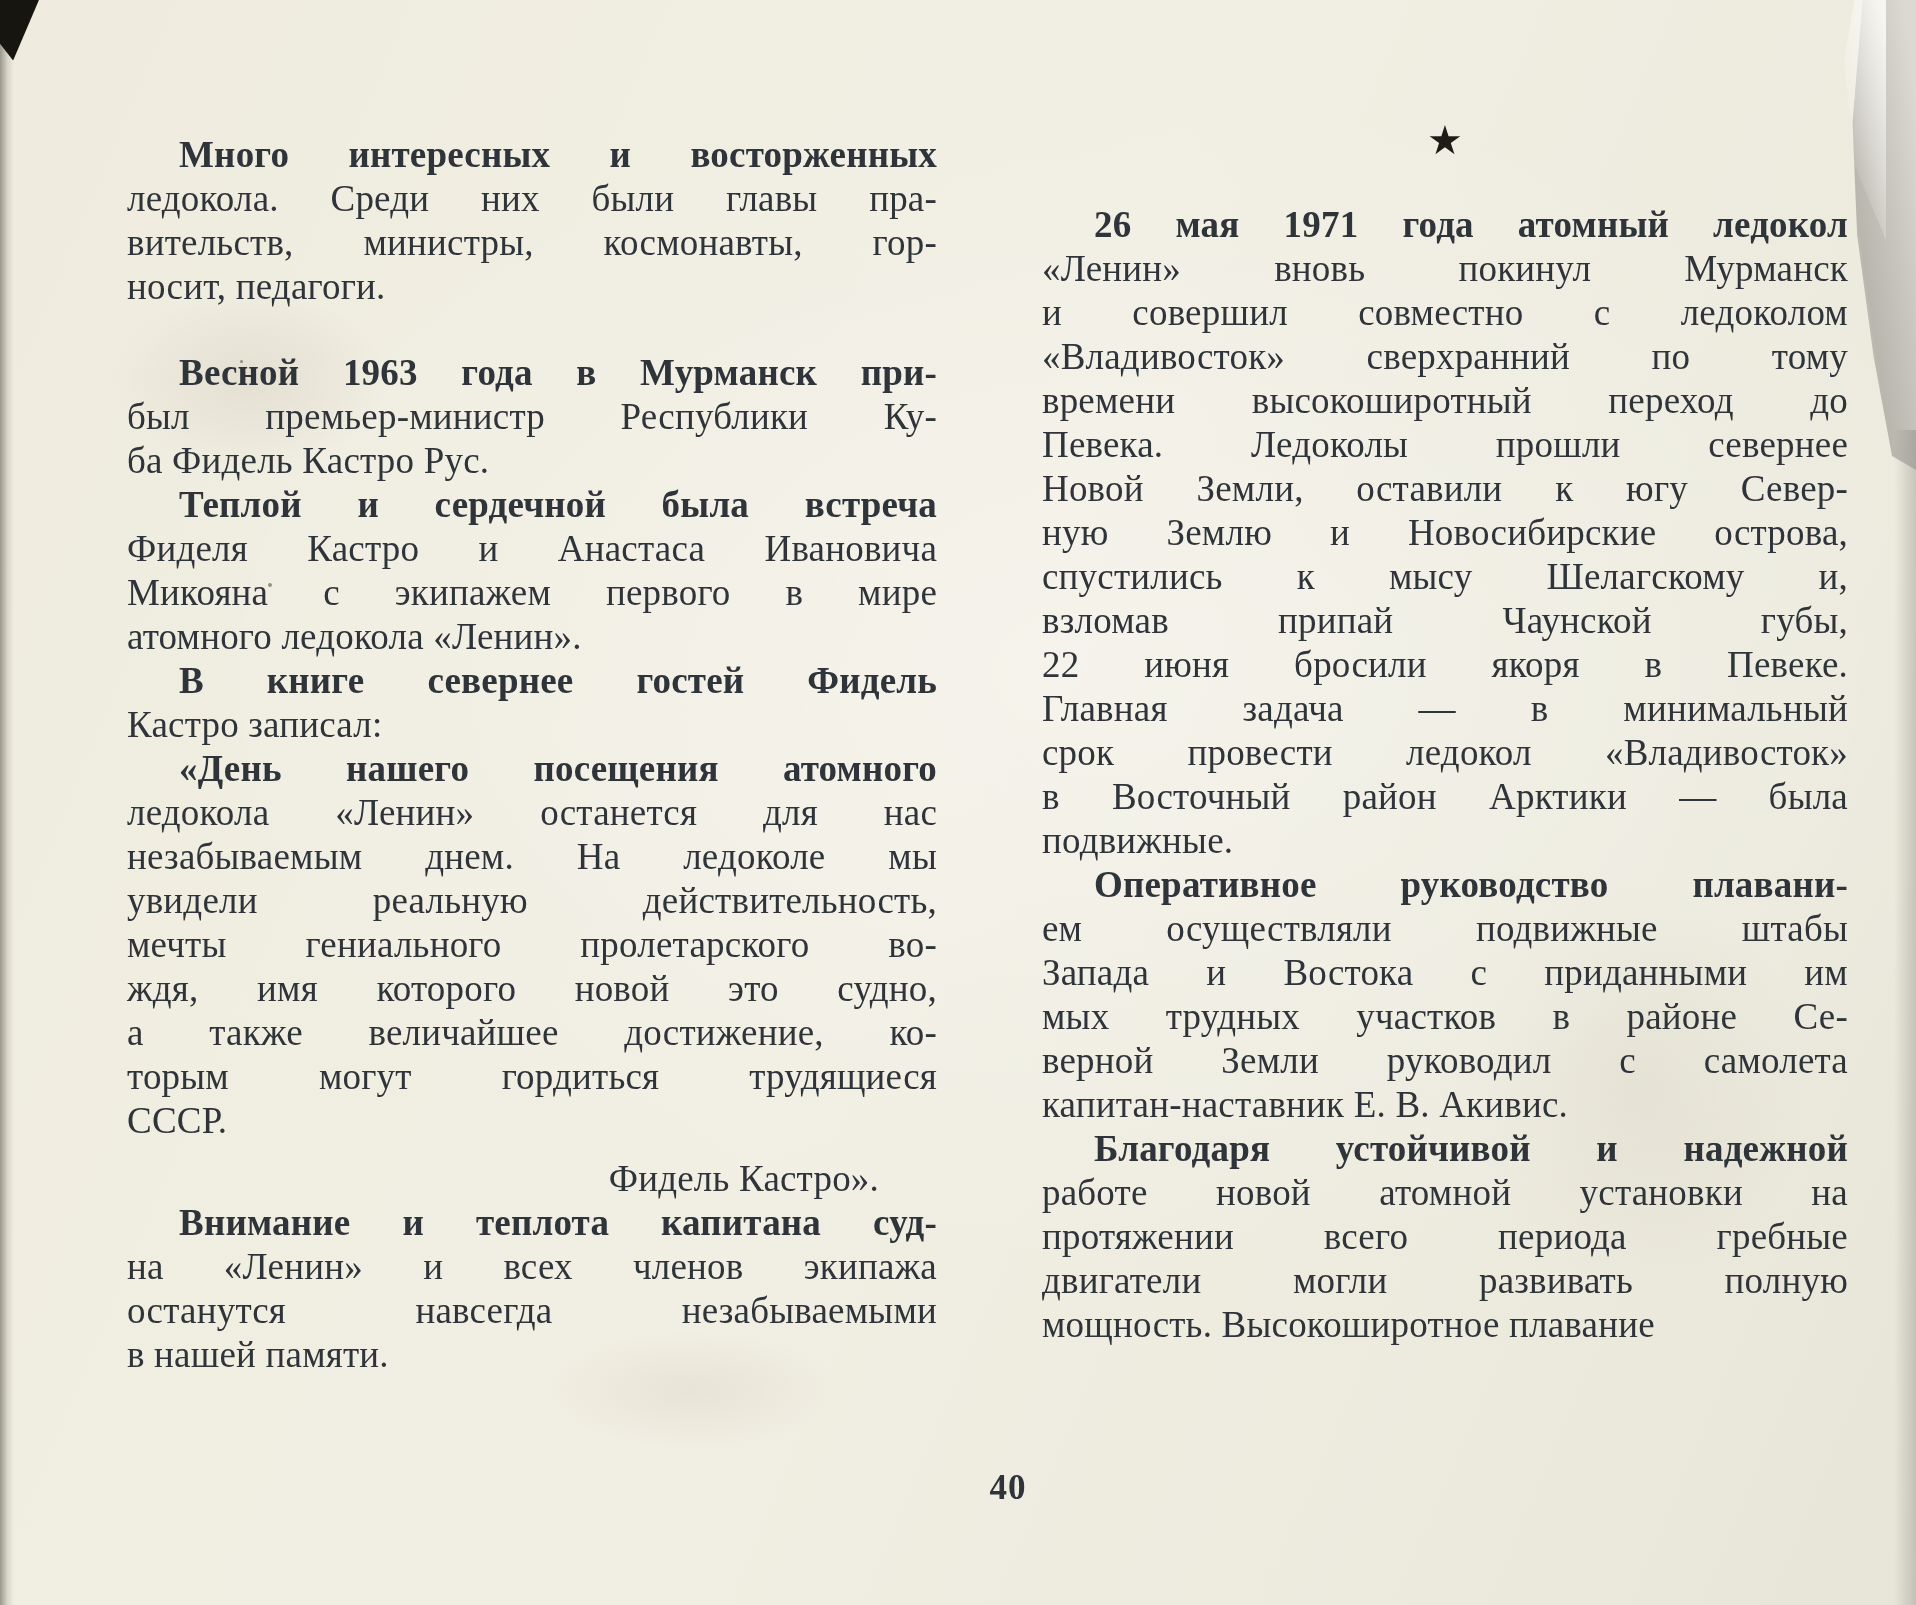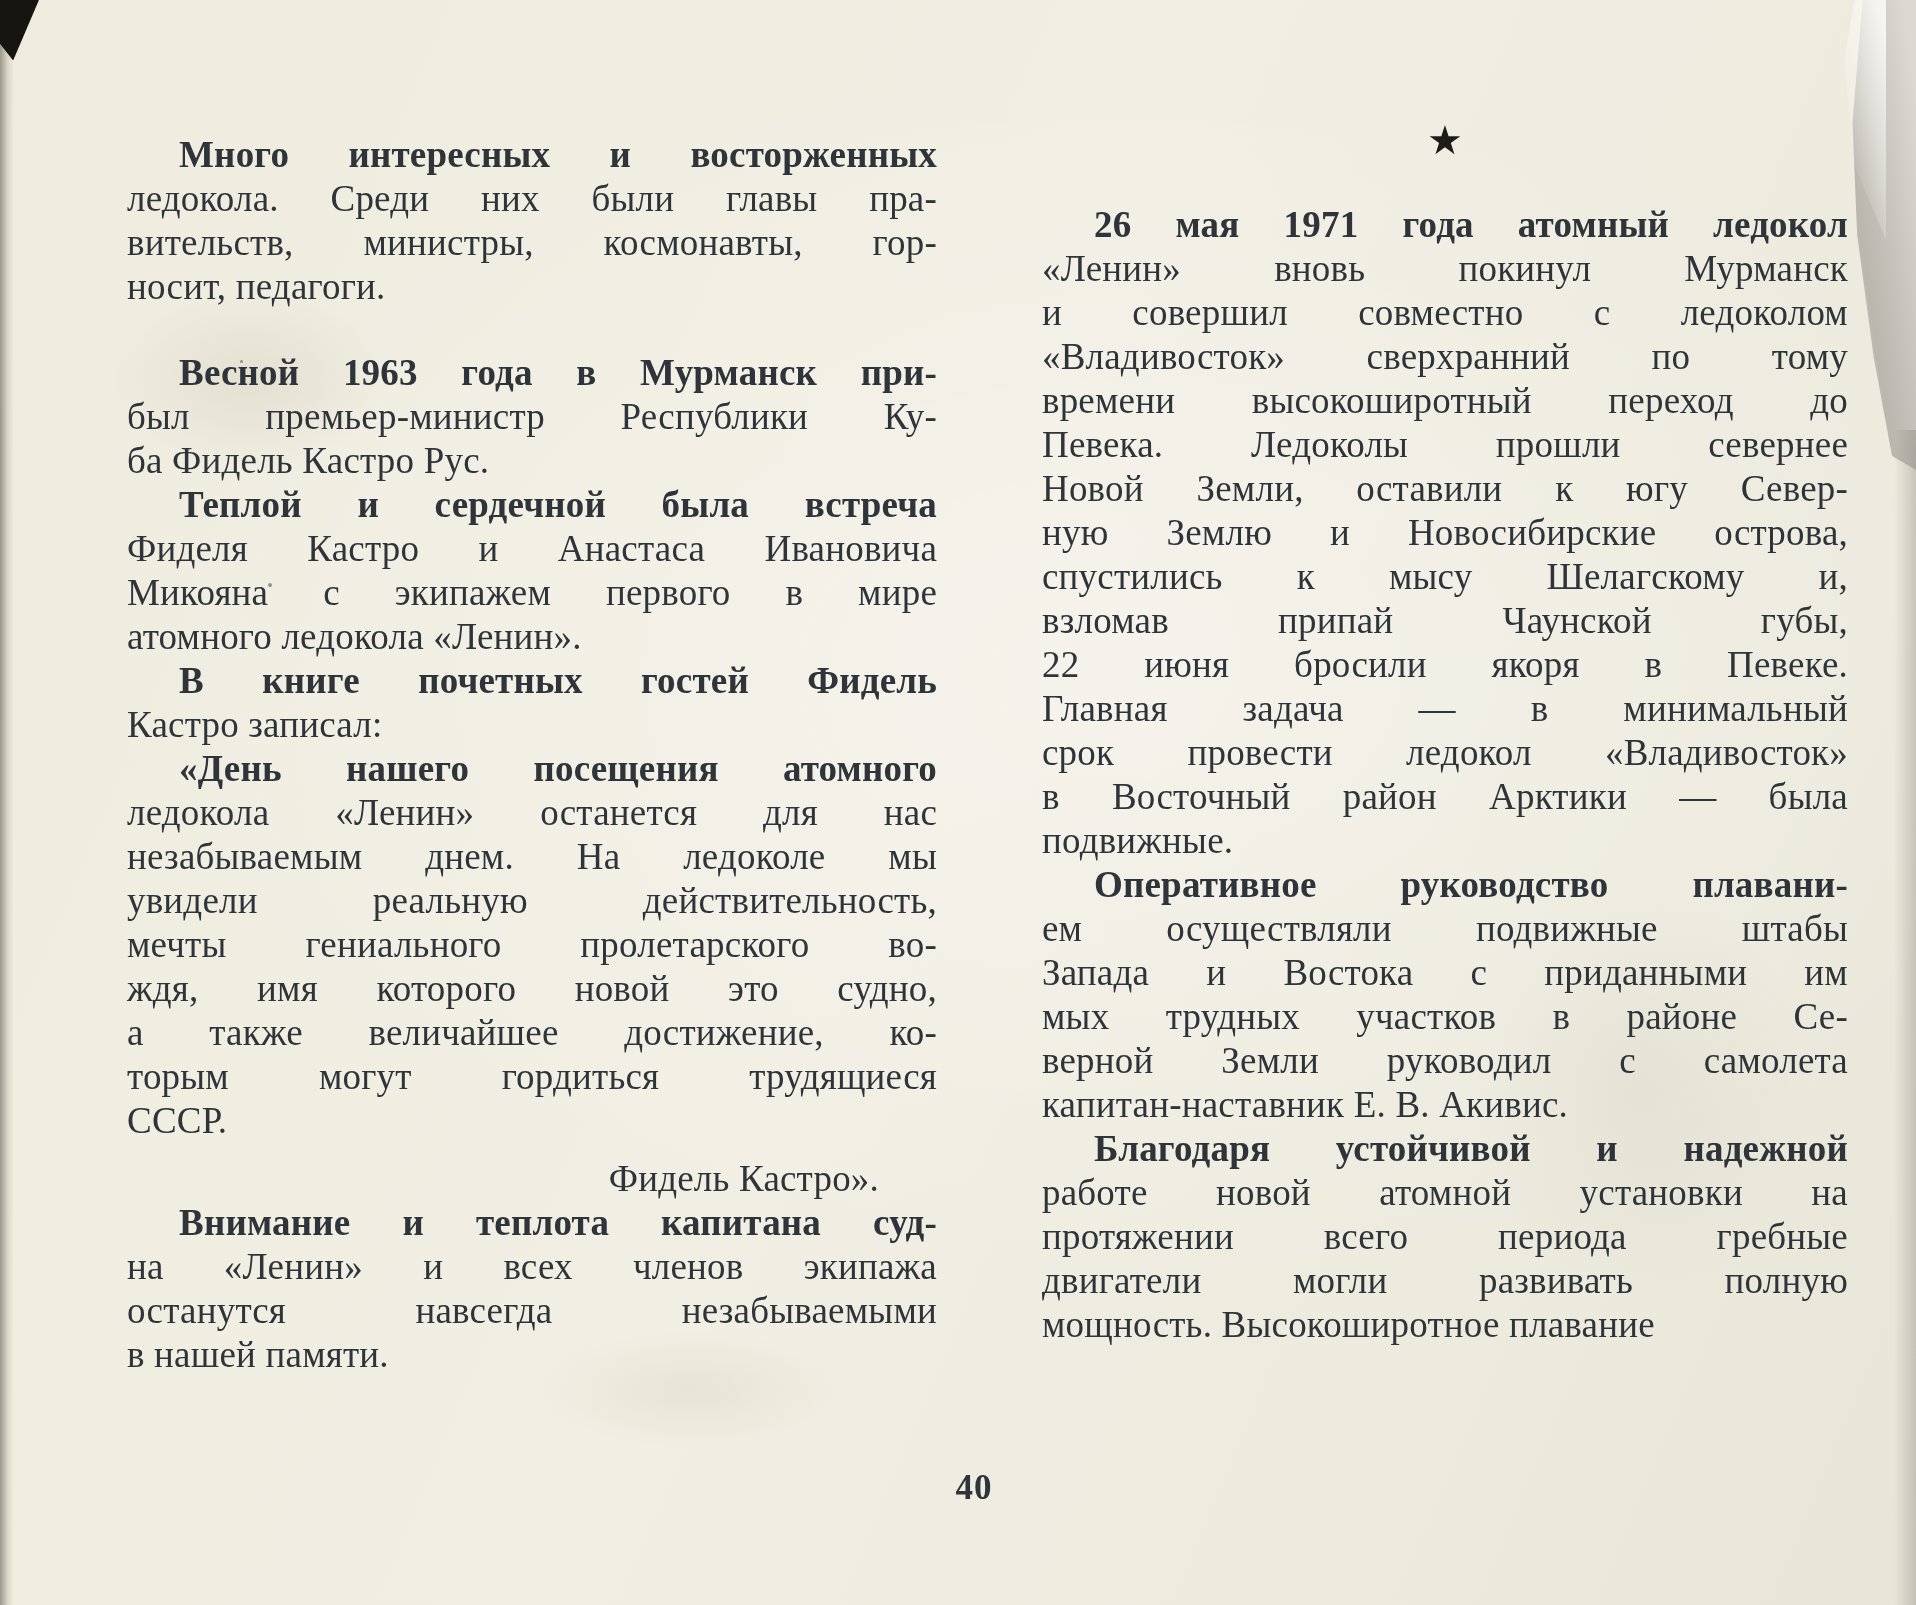--- a/index.html
+++ b/index.html
@@ -47,21 +47,21 @@
   .para{margin:0;}
   .para.space-before{margin-top:42px;}
   .line{text-align:justify;text-align-last:justify;}
   .line.first{text-indent:52px;font-weight:bold;}
   .line.last{text-align-last:left;}
   .para.align-right{margin-top:14px;}
   .para.align-right .line,
   .para.align-right .line.last{text-align-last:right;padding-right:58px;text-indent:0;}
   .star-line{height:56px;line-height:56px;text-align:center;margin-bottom:35px;
     font-family:"DejaVu Sans",sans-serif;font-size:40px;color:#1d1c18;}
-  .page-number{position:absolute;left:974px;top:1468px;transform:translateX(-50%);
+  .page-number{position:absolute;left:1008px;top:1468px;transform:translateX(-50%);
     font-size:35px;font-weight:700;letter-spacing:1px;text-align:center;}
 </style>
 </head>
 <body>
 
 <div class="page" style="--ink: #2e3439;">
 
   <div class="stain stain-a"></div>
   <div class="stain stain-b"></div>
   <div class="stain stain-c"></div>
@@ -87,21 +87,21 @@
         <div class="line">был премьер-министр Республики Ку-</div>
         <div class="line last">ба Фидель Кастро Рус.</div>
       </div>
       <div class="para">
         <div class="line first">Теплой и сердечной была встреча</div>
         <div class="line">Фиделя Кастро и Анастаса Ивановича</div>
         <div class="line">Микояна с экипажем первого в мире</div>
         <div class="line last">атомного ледокола «Ленин».</div>
       </div>
       <div class="para">
-        <div class="line first">В книге почетных гостей Фидель</div>
+        <div class="line first">В книге севернее гостей Фидель</div>
         <div class="line last">Кастро записал:</div>
       </div>
       <div class="para">
         <div class="line first">«День нашего посещения атомного</div>
         <div class="line">ледокола «Ленин» останется для нас</div>
         <div class="line">незабываемым днем. На ледоколе мы</div>
         <div class="line">увидели реальную действительность,</div>
         <div class="line">мечты гениального пролетарского во-</div>
         <div class="line">ждя, имя которого новой это судно,</div>
         <div class="line">а также величайшее достижение, ко-</div>

